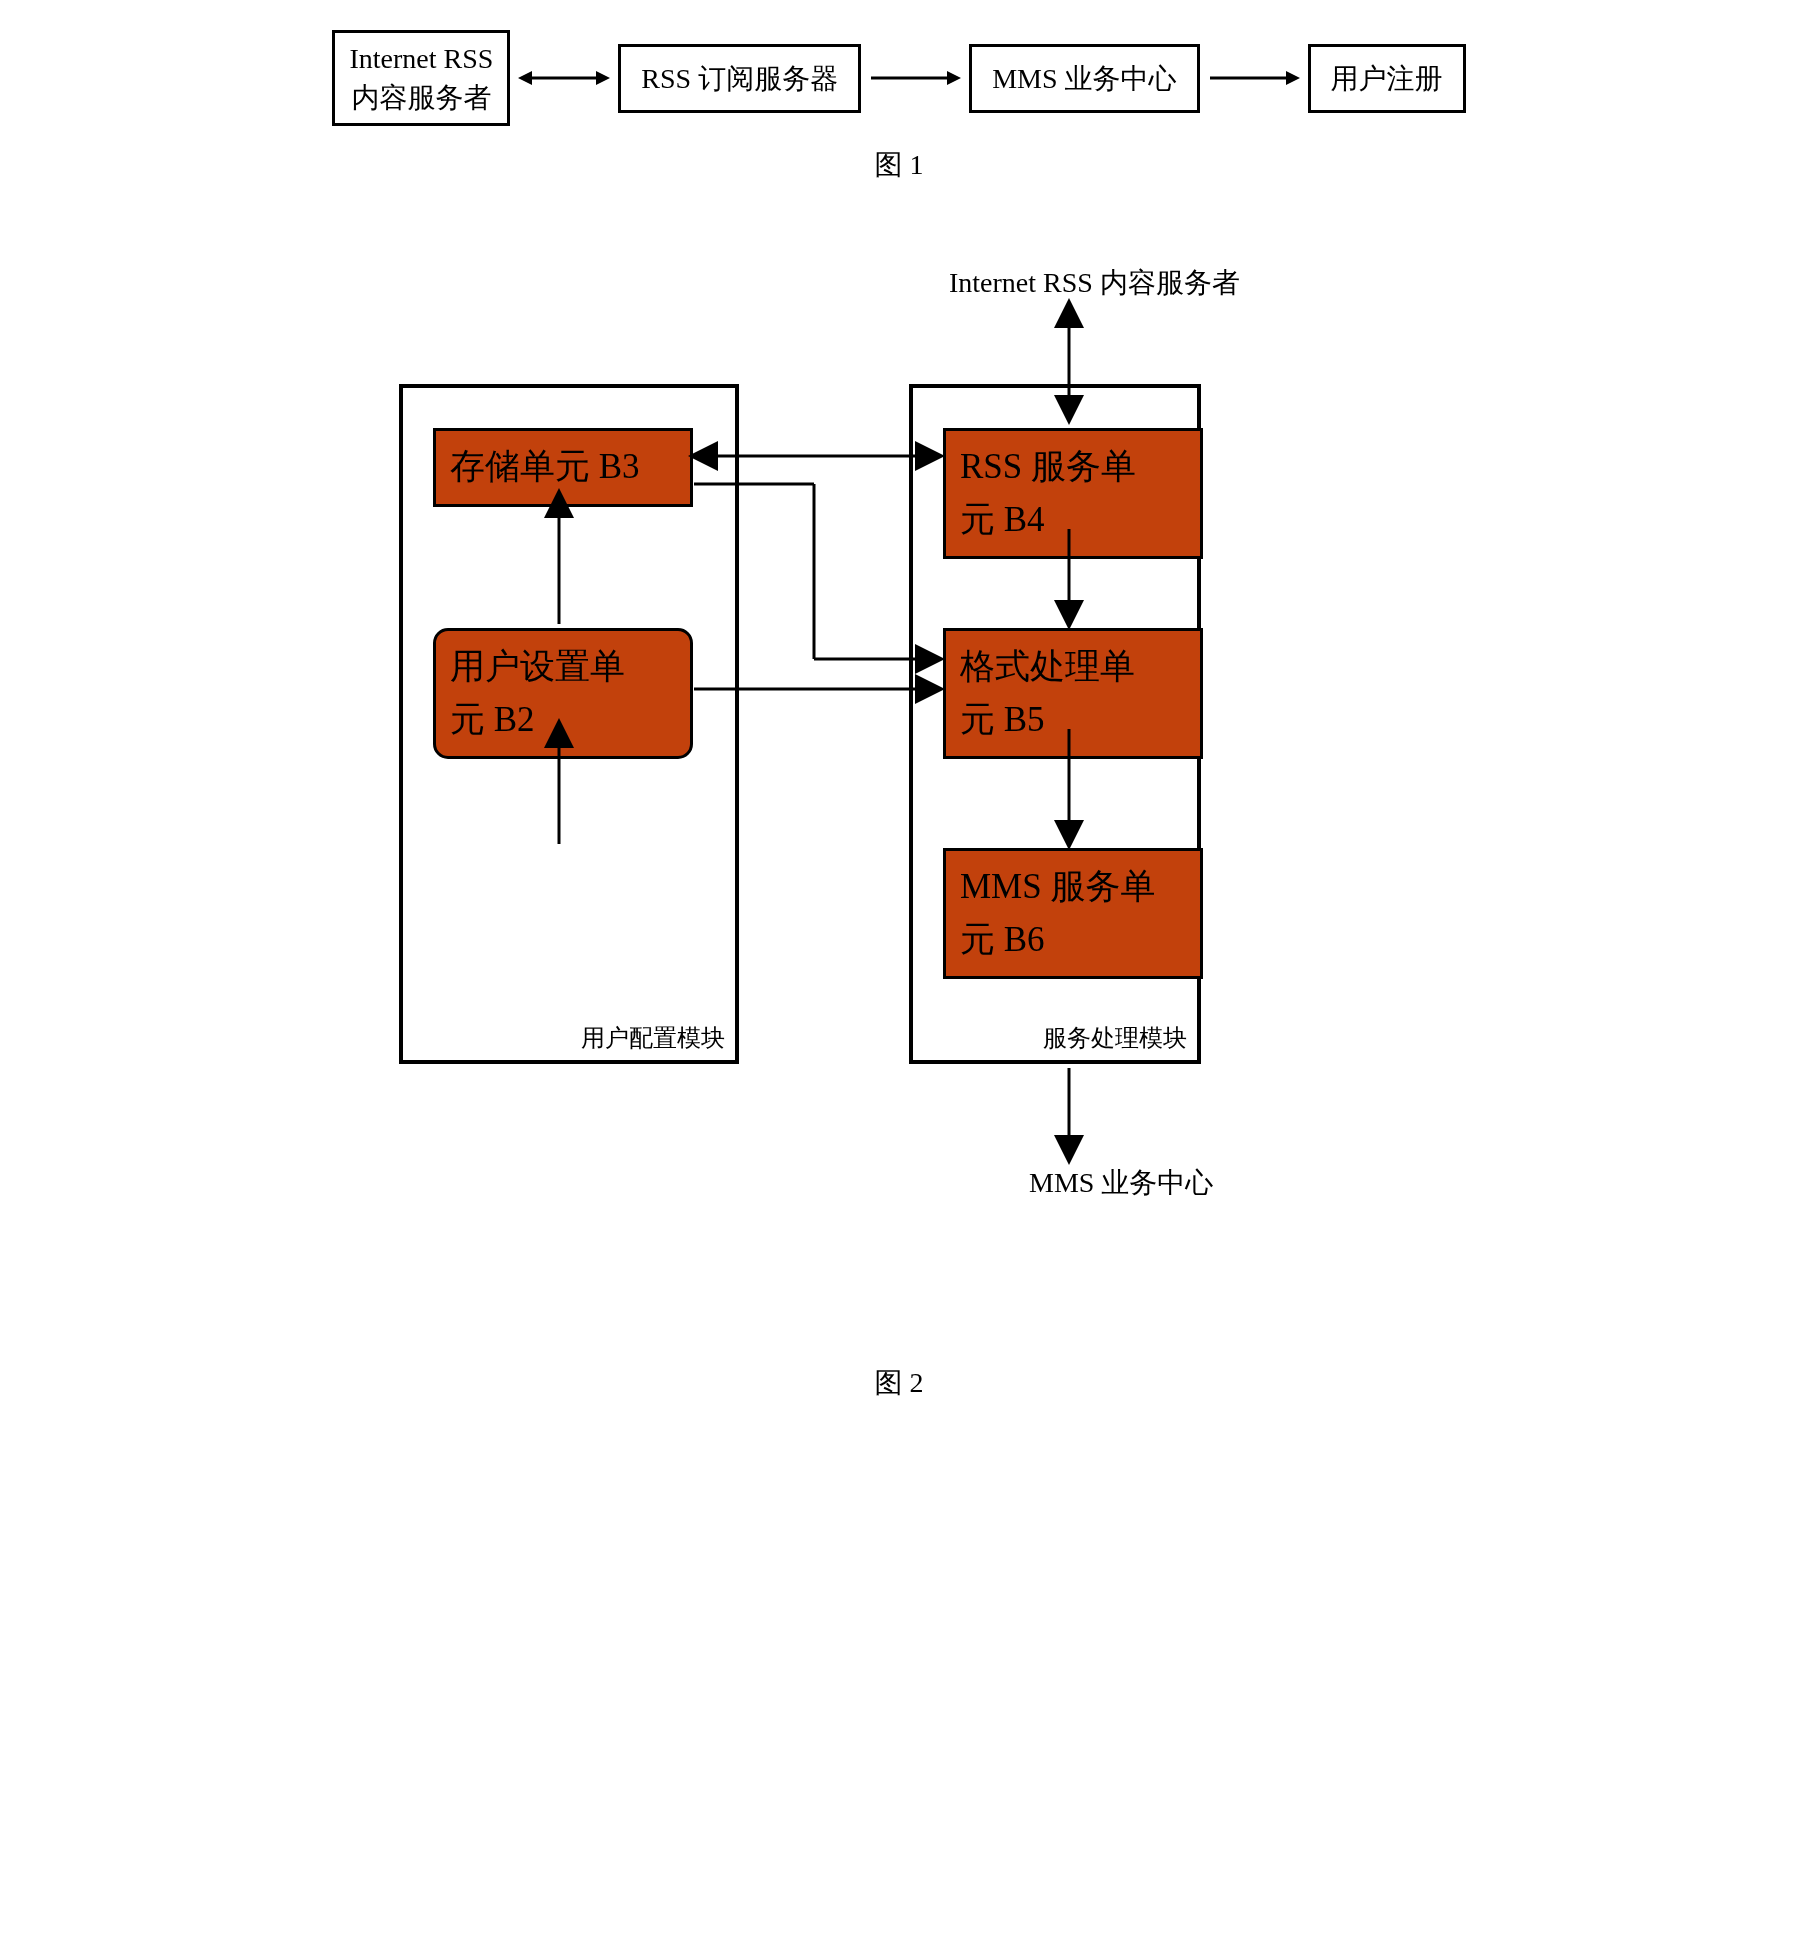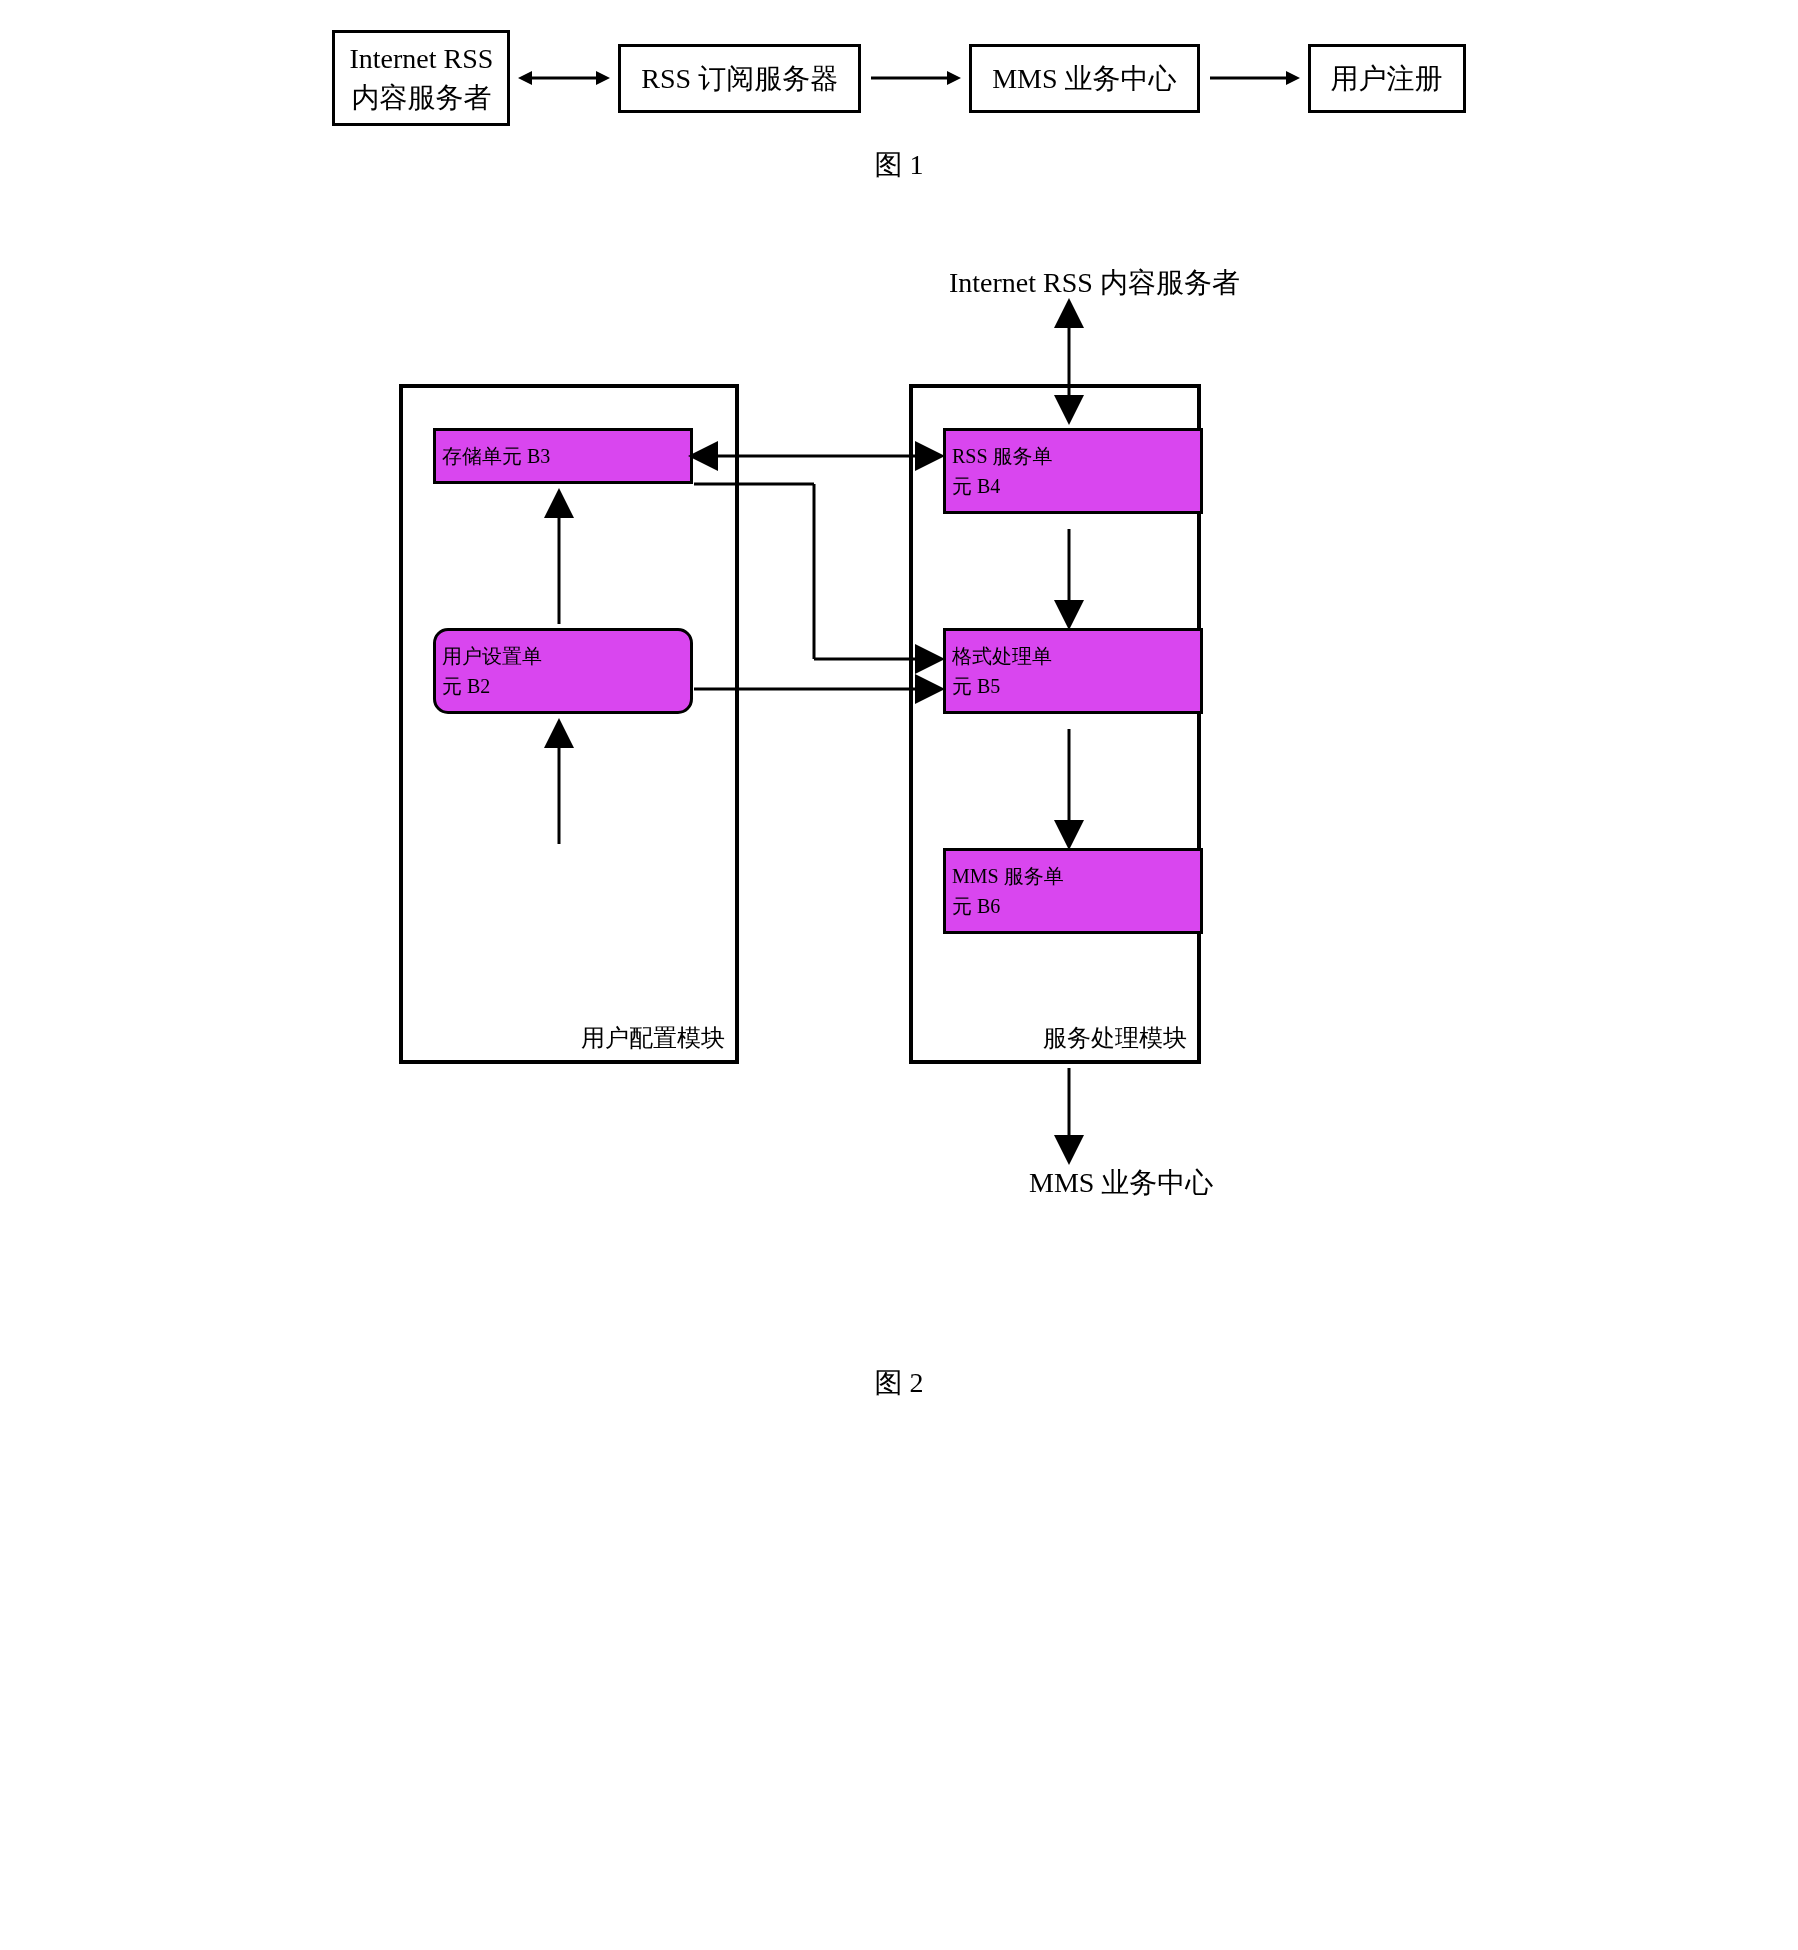--- a/index.html
+++ b/index.html
@@ -55,24 +55,24 @@
       border: 4px solid #000;
       background: #fff;
     }
     .module-label {
       position: absolute;
       font-size: 24px;
     }
     .inner-box {
       position: absolute;
       border: 3px solid #000;
-      padding: 10px 6px;
-      font-size: 20px;
+      padding: 10px 14px;
+      font-size: 35px;
       line-height: 1.5;
-      background: #d946ef;
+      background: #c2410c;
     }
     .ext-label {
       position: absolute;
       font-size: 28px;
     }
     .svg-overlay {
       position: absolute;
       top: 0;
       left: 0;
       pointer-events: none;

